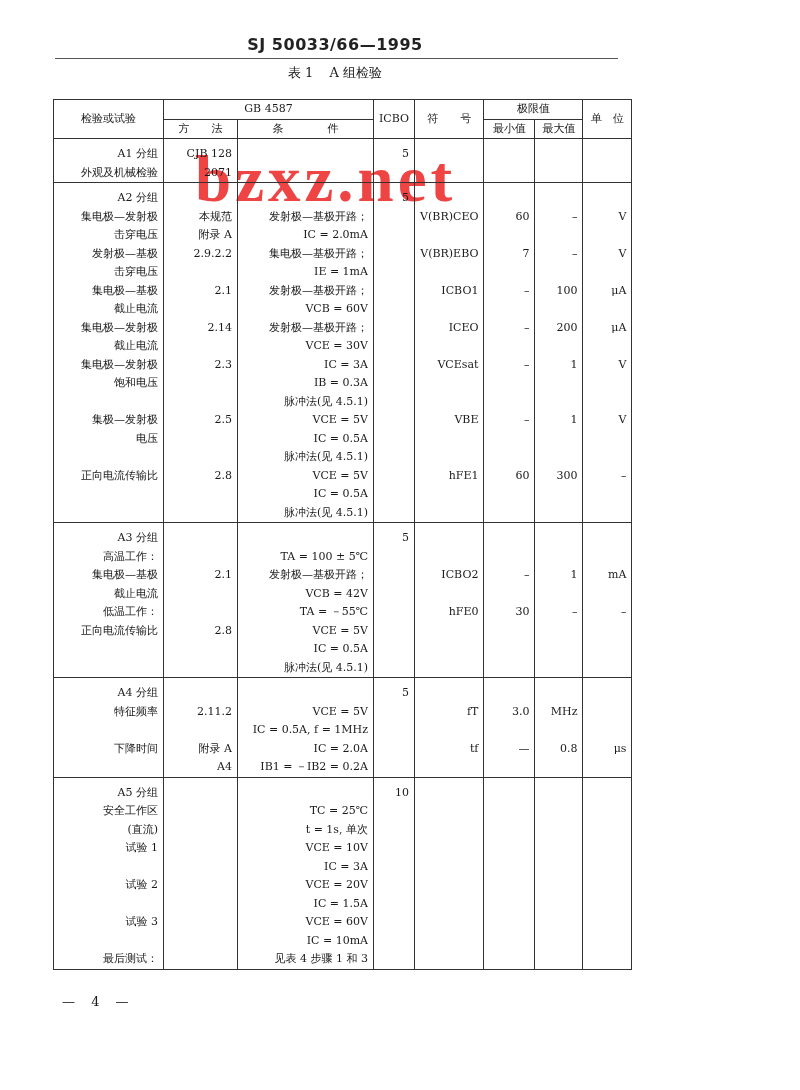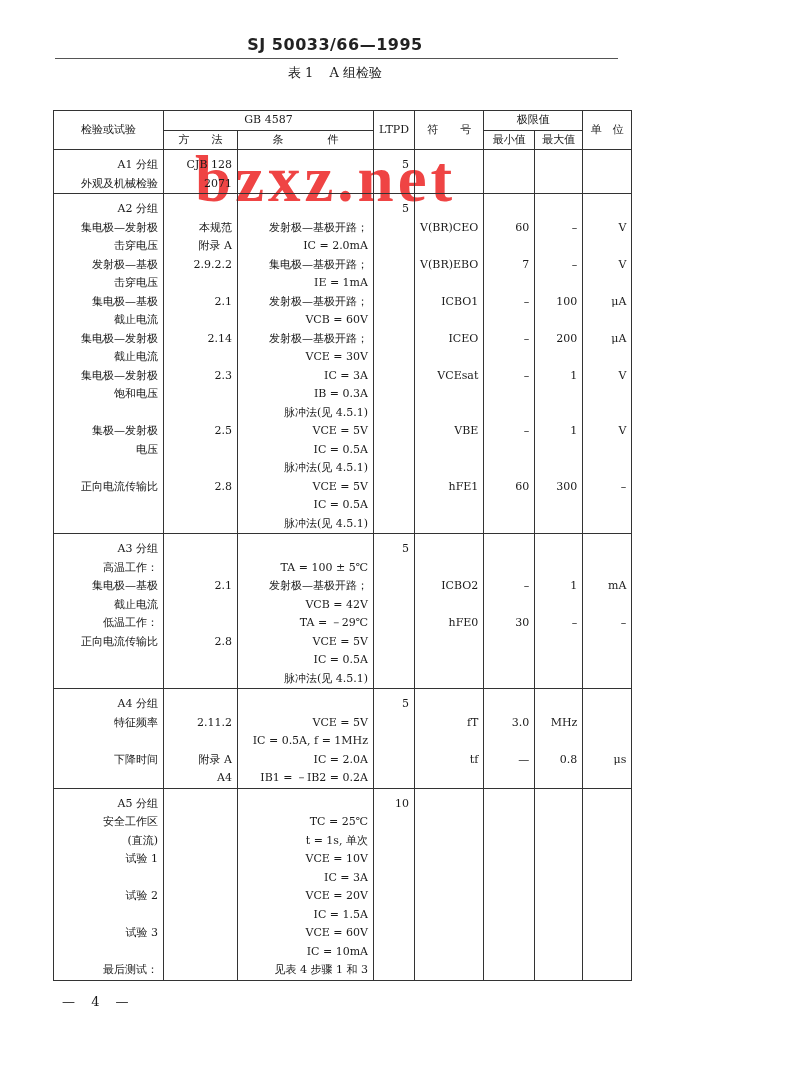--- a/index.html
+++ b/index.html
@@ -6,21 +6,21 @@
   body { width:800px; height:1090px; position:relative; overflow:hidden;
          font-family:"DejaVu Serif","Liberation Serif",serif; color:#1a1a1a; }
   .std-header { position:absolute; left:0; top:35px; width:670px; text-align:center;
                 font-family:"DejaVu Sans","Liberation Sans",sans-serif; font-size:16px;
                 font-weight:bold; letter-spacing:0.5px; color:#222; }
   .rule { position:absolute; left:55px; top:58px; width:563px; height:0; border-top:1px solid #555; }
   .table-title { position:absolute; left:0; top:64px; width:670px; text-align:center; font-size:13px; }
   .table-title span { margin:0 6px; }
   .watermark { position:absolute; left:195px; top:142px; font-family:Liberation Serif, serif;
                font-size:65px; font-weight:bold; color:#ef4444; letter-spacing:4px; z-index:0; }
-  table.spec { position:absolute; left:53px; top:110px; border-collapse:collapse; z-index:1;
+  table.spec { position:absolute; left:53px; top:99px; border-collapse:collapse; z-index:1;
                font-size:11px; line-height:18.5px; }
   table.spec td { border-left:1.3px solid #333; border-right:1.3px solid #333; vertical-align:top; padding:0 5px; white-space:nowrap;text-align:right; }
   table.spec tr.hdr td { border:1.3px solid #333; text-align:center; vertical-align:middle; }
   table.spec tr.grp td { border-top:1.3px solid #333; }
   table.spec tr.grp.last td { border-bottom:1.3px solid #333; }
   .c-test{width:99px;} .c-meth{width:63px;} .c-cond{width:125px;} .c-ltpd{width:24px;text-align:center;}
   .c-sym{width:52px;margin-left:15px;} .c-min{width:40px;text-align:center;margin-top:48px;} .c-max{width:37px;text-align:center;margin-left:20px;} .c-unit{width:38px;text-align:center;margin-left:20px;}
   .line { display:block; height:18.5px; }
   .meth-cell { border-right:1px dashed #888 !important;margin-top:18px; }
   .spacer-top { padding-top:6px !important; }
@@ -35,21 +35,21 @@
   <span>表 1</span>
   <span>A 组检验</span>
 </div>
 <div class="watermark">bzxz.net</div>
 
 <table class="spec">
   <tbody id="tbody">
     <tr class="hdr">
       <td class="c-test" rowspan="2">检验或试验</td>
       <td colspan="2">GB 4587</td>
-      <td class="c-ltpd" rowspan="2">LTPD</td>
+      <td class="c-ltpd" rowspan="2">ICBO</td>
       <td class="c-sym" rowspan="2">符　　号</td>
       <td colspan="2">极限值</td>
       <td class="c-unit" rowspan="2">单　位</td>
     </tr>
     <tr class="hdr">
       <td class="c-meth">方　　法</td>
       <td class="c-cond">条　　　　件</td>
       <td class="c-min">最小值</td>
       <td class="c-max">最大值</td>
     </tr>
@@ -250,21 +250,21 @@
           <span class="line"></span>
           <span class="line">2.8</span>
           <span class="line"></span>
           <span class="line"></span>
         </td>
         <td class="c-cond spacer-top">
           <span class="line"></span>
           <span class="line">TA = 100 ± 5℃</span>
           <span class="line">发射极—基极开路；</span>
           <span class="line">VCB = 42V</span>
-          <span class="line">TA = －29℃</span>
+          <span class="line">TA = －55℃</span>
           <span class="line">VCE = 5V</span>
           <span class="line">IC = 0.5A</span>
           <span class="line">脉冲法(见 4.5.1)</span>
         </td>
         <td class="c-ltpd spacer-top">
           <span class="line">5</span>
         </td>
         <td class="c-sym spacer-top">
           <span class="line"></span>
           <span class="line"></span>

